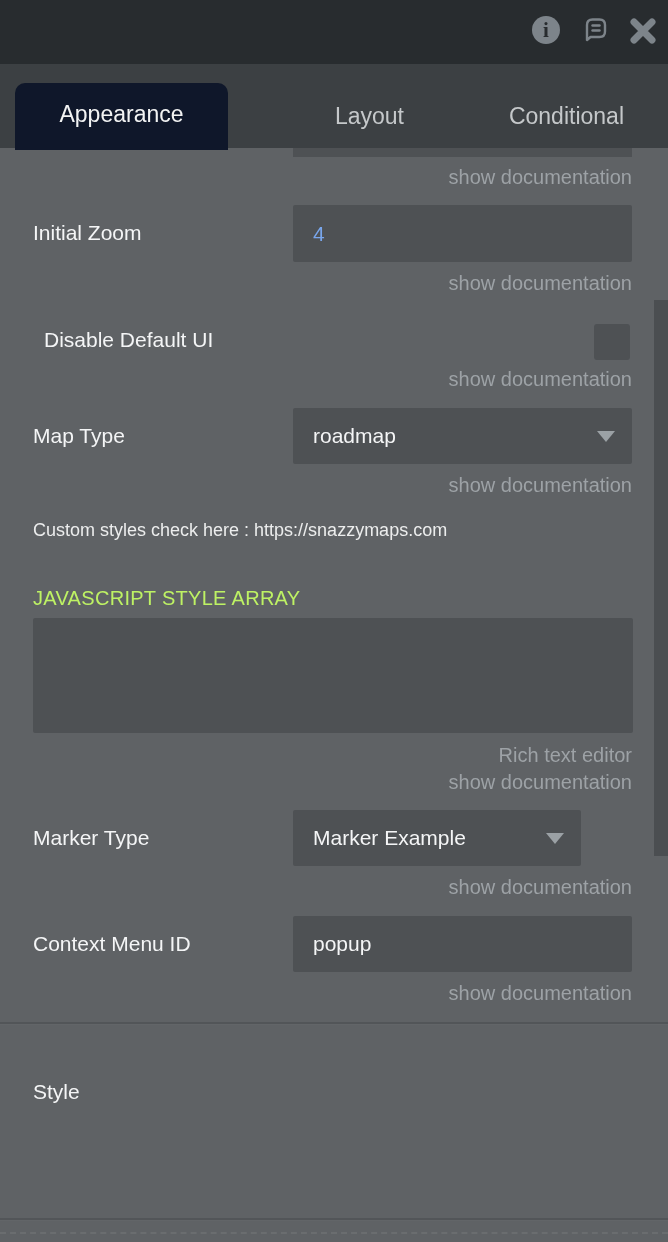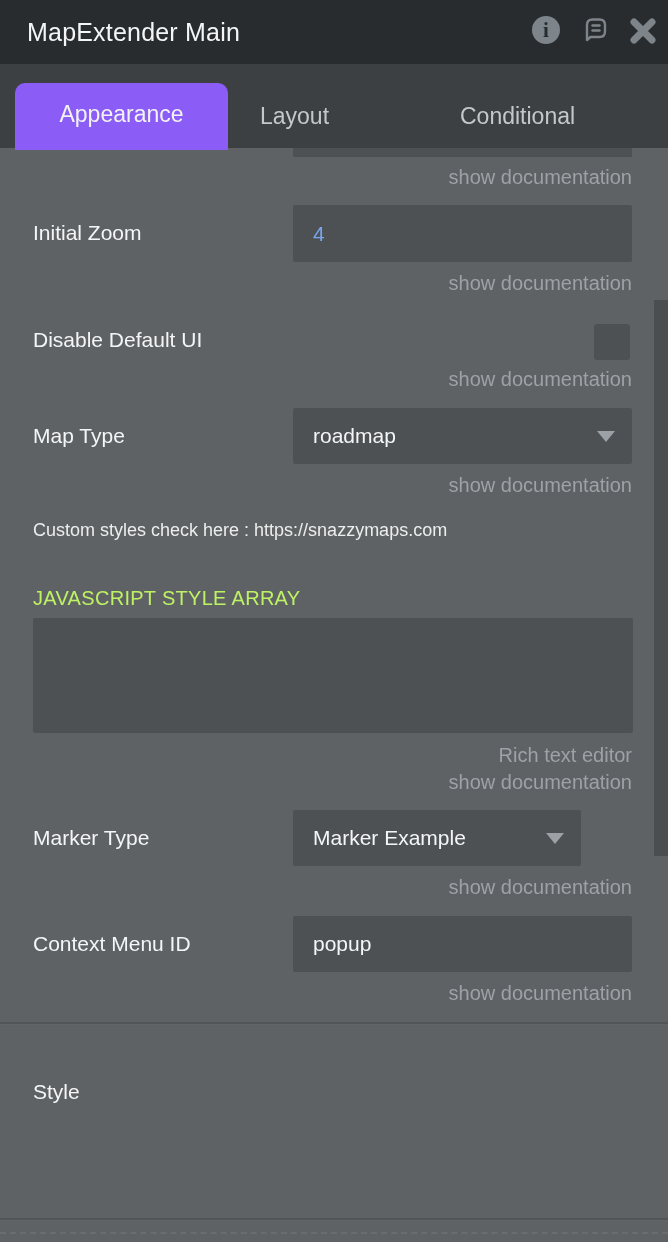--- a/index.html
+++ b/index.html
@@ -32,27 +32,27 @@
   .comment-icon { left:580px; top:15px; }
   .close-icon { left:628px; top:16px; }
 
   
   .tabbar {
     position:absolute; left:0; top:64px; width:668px; height:84px;
     background:#3c4043;
   }
   .tab-active {
     position:absolute; left:15px; top:83px; width:213px; height:67px;
-    background:#8b5cf6; border-radius:10px 10px 0 0;
+    background:#0f172a; border-radius:10px 10px 0 0;
     text-align:center; line-height:62px;
     font-size:23px; color:#f2f3f3; cursor:pointer;
   }
   .tab-plain {
     position:absolute; top:86px; height:60px; line-height:60px;
-    text-align:left; font-size:23px; color:#c5c8ca; cursor:pointer;
+    text-align:right; font-size:23px; color:#c5c8ca; cursor:pointer;
   }
   .tab-layout { left:260px; width:144px; }
   .tab-conditional { left:460px; width:164px; }
 
   
   .field-label {
     position:absolute; left:33px; font-size:21px; color:#f4f5f6;
     line-height:24px; white-space:nowrap;
   }
   .doc-link {
@@ -115,21 +115,20 @@
     position:absolute; left:654px; top:300px; width:14px; height:556px;
     background:#4b4e51; cursor:pointer;
   }
 </style>
 </head>
 <body>
 
 <div class="panel">
 
   <div class="header">
-    <div class="header-title">MapExtender Main</div>
 
     <div class="hicon info-icon">
       <div class="info-circle">i</div>
     </div>
 
     <div class="hicon comment-icon">
       <svg width="30" height="30" viewBox="0 0 30 30">
         <path d="M7 25 L7 10 Q7 4.5 12.5 4.5 L19.5 4.5 Q25 4.5 25 10 L25 16.5 Q25 22 19.5 22 L10.5 22 Z" fill="none" stroke="#7d848a" stroke-width="2.4" stroke-linejoin="round"></path>
         <line x1="12.5" y1="10.5" x2="19.5" y2="10.5" stroke="#7d848a" stroke-width="2.4" stroke-linecap="round"></line>
         <line x1="12.5" y1="15.5" x2="19.5" y2="15.5" stroke="#7d848a" stroke-width="2.4" stroke-linecap="round"></line>
@@ -148,21 +147,21 @@
   <div class="tab-plain tab-layout">Layout</div>
   <div class="tab-plain tab-conditional">Conditional</div>
 
   <div class="partial-field"></div>
   <div class="doc-link" style="top:165px;">show documentation</div>
 
   <div class="field-label" style="top:221px;">Initial Zoom</div>
   <input class="tbox val-blue" style="left: 293px; top: 205px; width: 339px; height: 57px;" value="4">
   <div class="doc-link" style="top:271px;">show documentation</div>
 
-  <div class="field-label" style="top:328px;">Disable Default UI</div>
+  <div class="field-label" style="top:328px;margin-left:11px;">Disable Default UI</div>
   <div class="checkbox"></div>
   <div class="doc-link" style="top:367px;">show documentation</div>
 
   <div class="field-label" style="top:424px;">Map Type</div>
   <div class="dropdown" style="left:293px; top:408px; width:339px; height:56px;">
     <span class="dd-text">roadmap</span>
     <span class="dd-caret"></span>
   </div>
   <div class="doc-link" style="top:473px;">show documentation</div>
 

